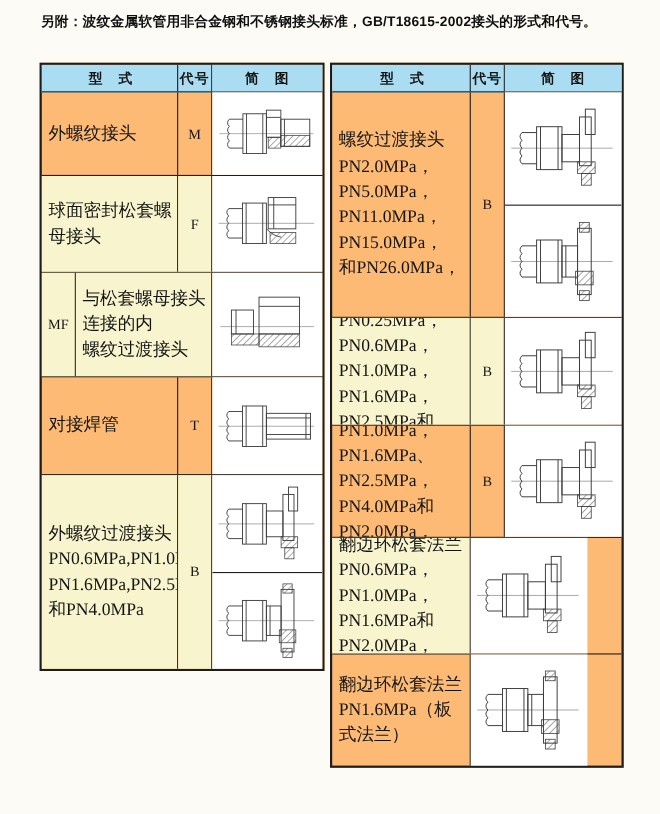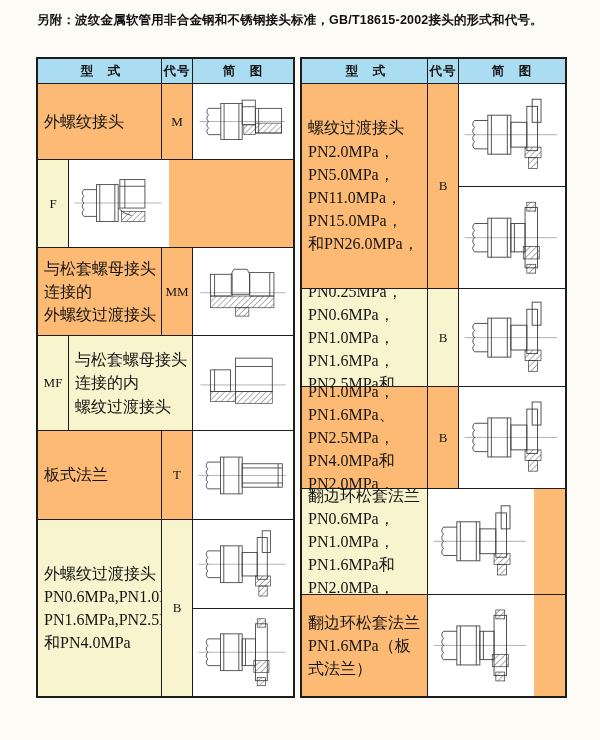--- a/index.html
+++ b/index.html
@@ -149,63 +149,52 @@
       <div class="td td-diag">
         <div class="half">
             <svg class="dsvg" viewBox="0 0 110 84">
               <use href="#fit-male"></use>
             </svg>
           </div>
       </div>
     </div>
 
     <div class="trow" style="height:87px">
+      <div class="td td-type ylw">
+          <span class="lbl">球面密封松套螺母接头</span>
+        </div>
       <div class="td td-code ylw">F</div>
       <div class="td td-diag">
         <div class="half">
             <svg class="dsvg" viewBox="0 0 110 84">
               <use href="#fit-nut"></use>
             </svg>
           </div>
       </div>
     </div>
 
-    <div class="trow" style="height:87px">
-      <div class="td td-type">
-          <span class="lbl">与松套螺母接头连接的
-外螺纹过渡接头</span>
-        </div>
-      <div class="td td-code">MM</div>
-      <div class="td td-diag">
-        <div class="half">
-            <svg class="dsvg" viewBox="0 0 110 84">
-              <use href="#fit-mm"></use>
-            </svg>
-          </div>
-      </div>
-    </div>
 
     <div class="trow" style="height:94px">
       <div class="td td-code ylw">MF</div>
       <div class="td td-type ylw">
           <span class="lbl">与松套螺母接头连接的内
 螺纹过渡接头</span>
         </div>
       <div class="td td-diag">
         <div class="half">
             <svg class="dsvg" viewBox="0 0 110 84">
               <use href="#fit-mf"></use>
             </svg>
           </div>
       </div>
     </div>
 
     <div class="trow" style="height:88px">
       <div class="td td-type">
-          <span class="lbl">板式法兰</span>
+          <span class="lbl">对接焊管</span>
         </div>
       <div class="td td-code">T</div>
       <div class="td td-diag">
         <div class="half">
             <svg class="dsvg" viewBox="0 0 110 84">
               <use href="#fit-weld"></use>
             </svg>
           </div>
       </div>
     </div>

